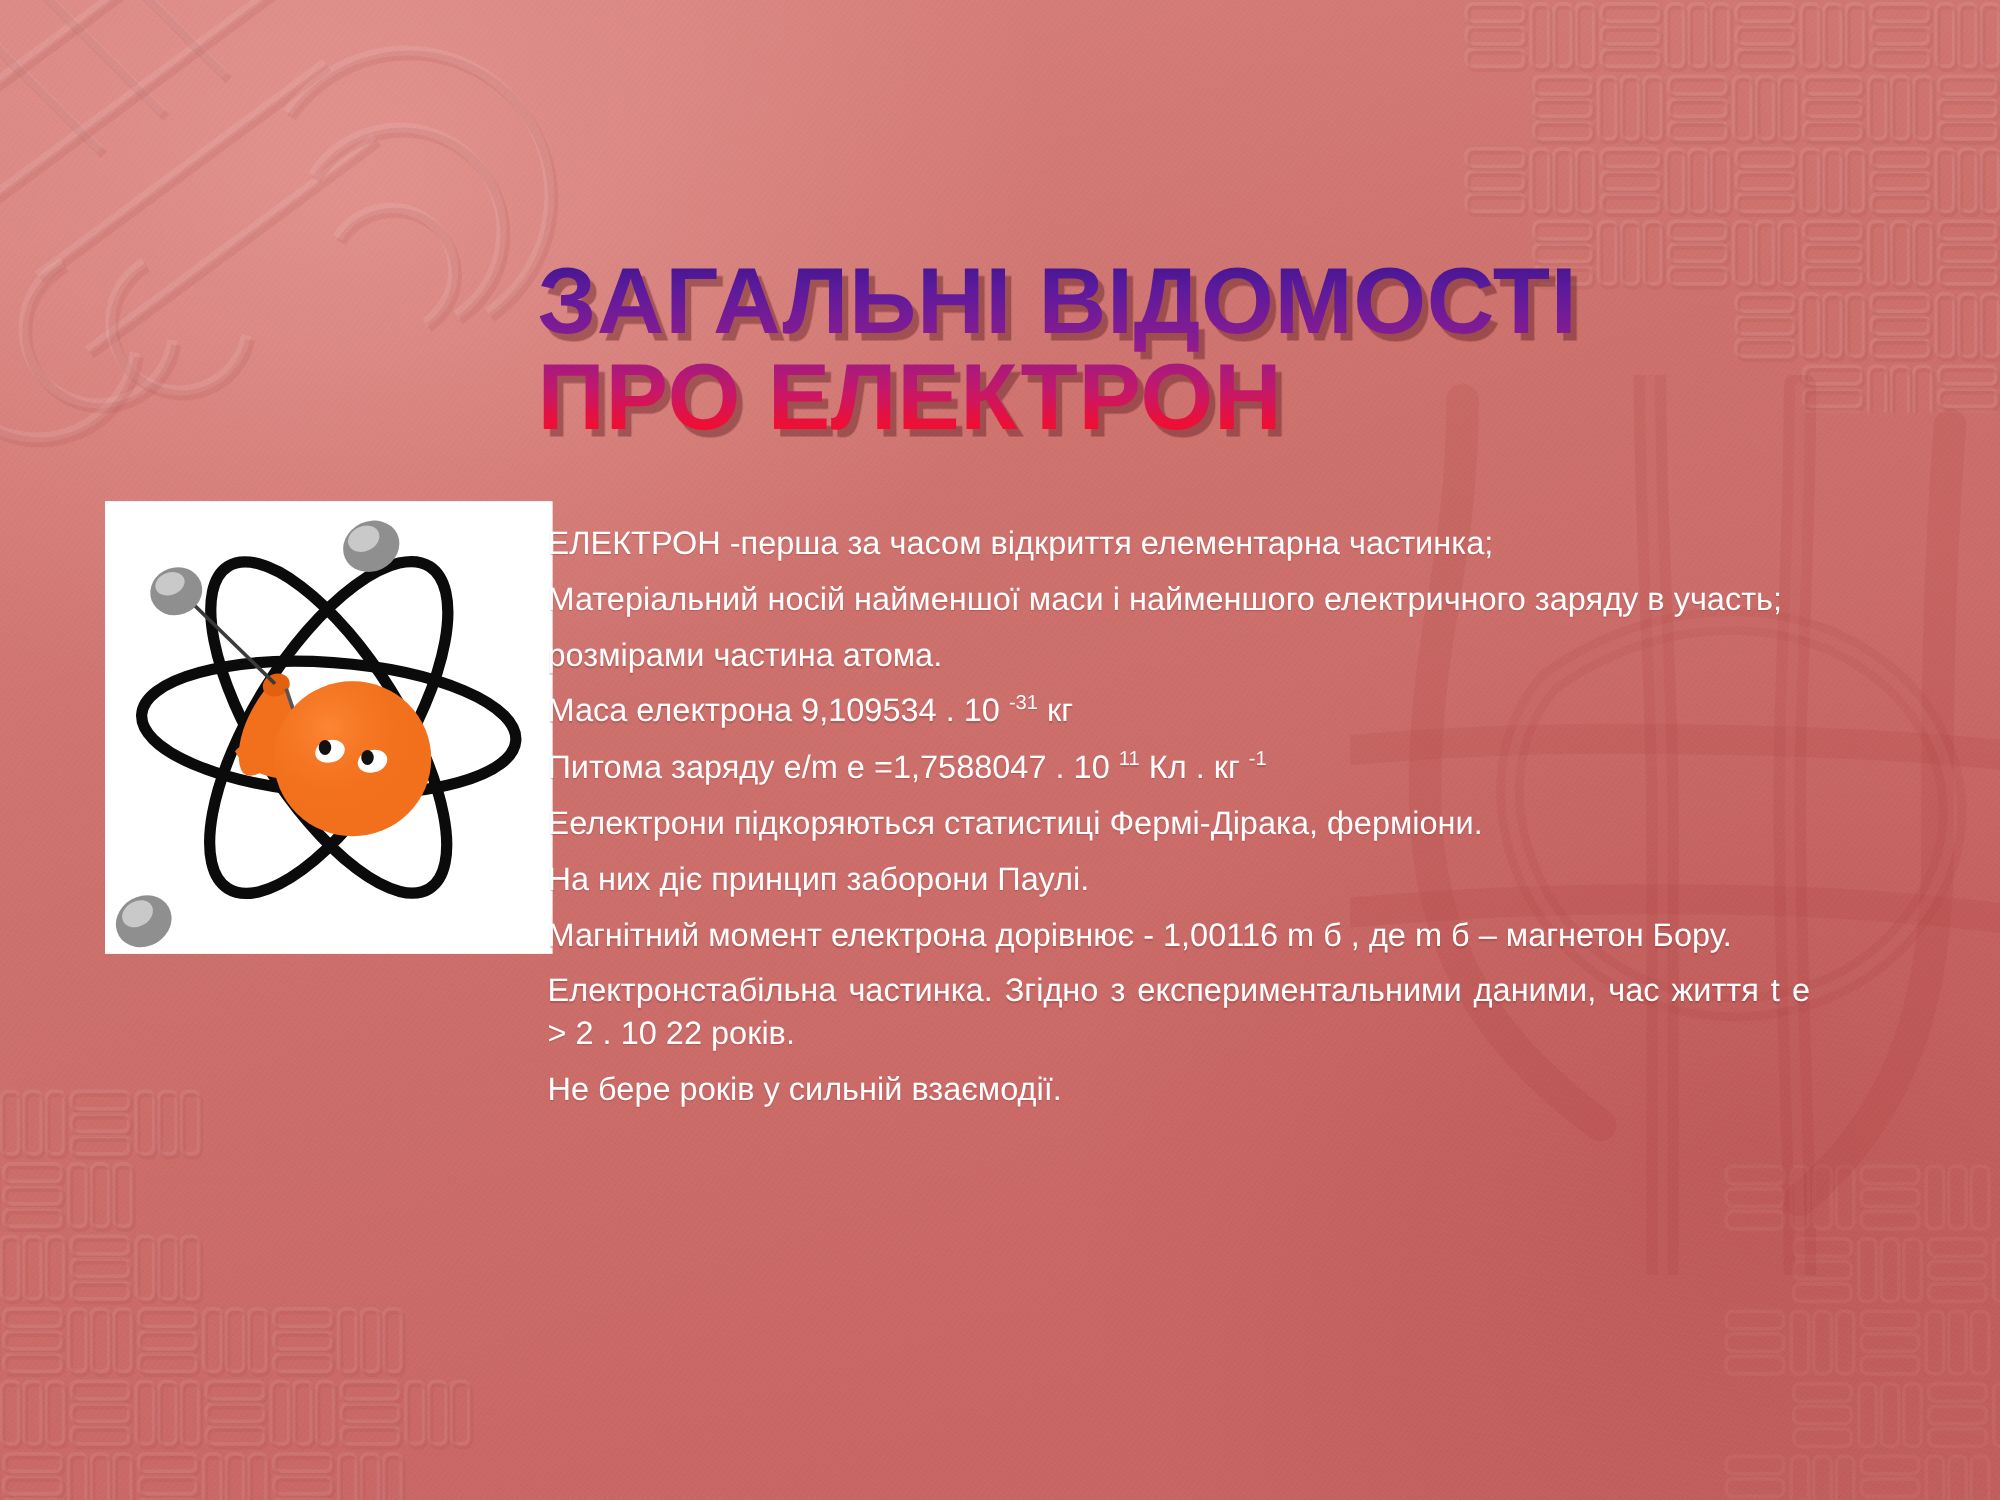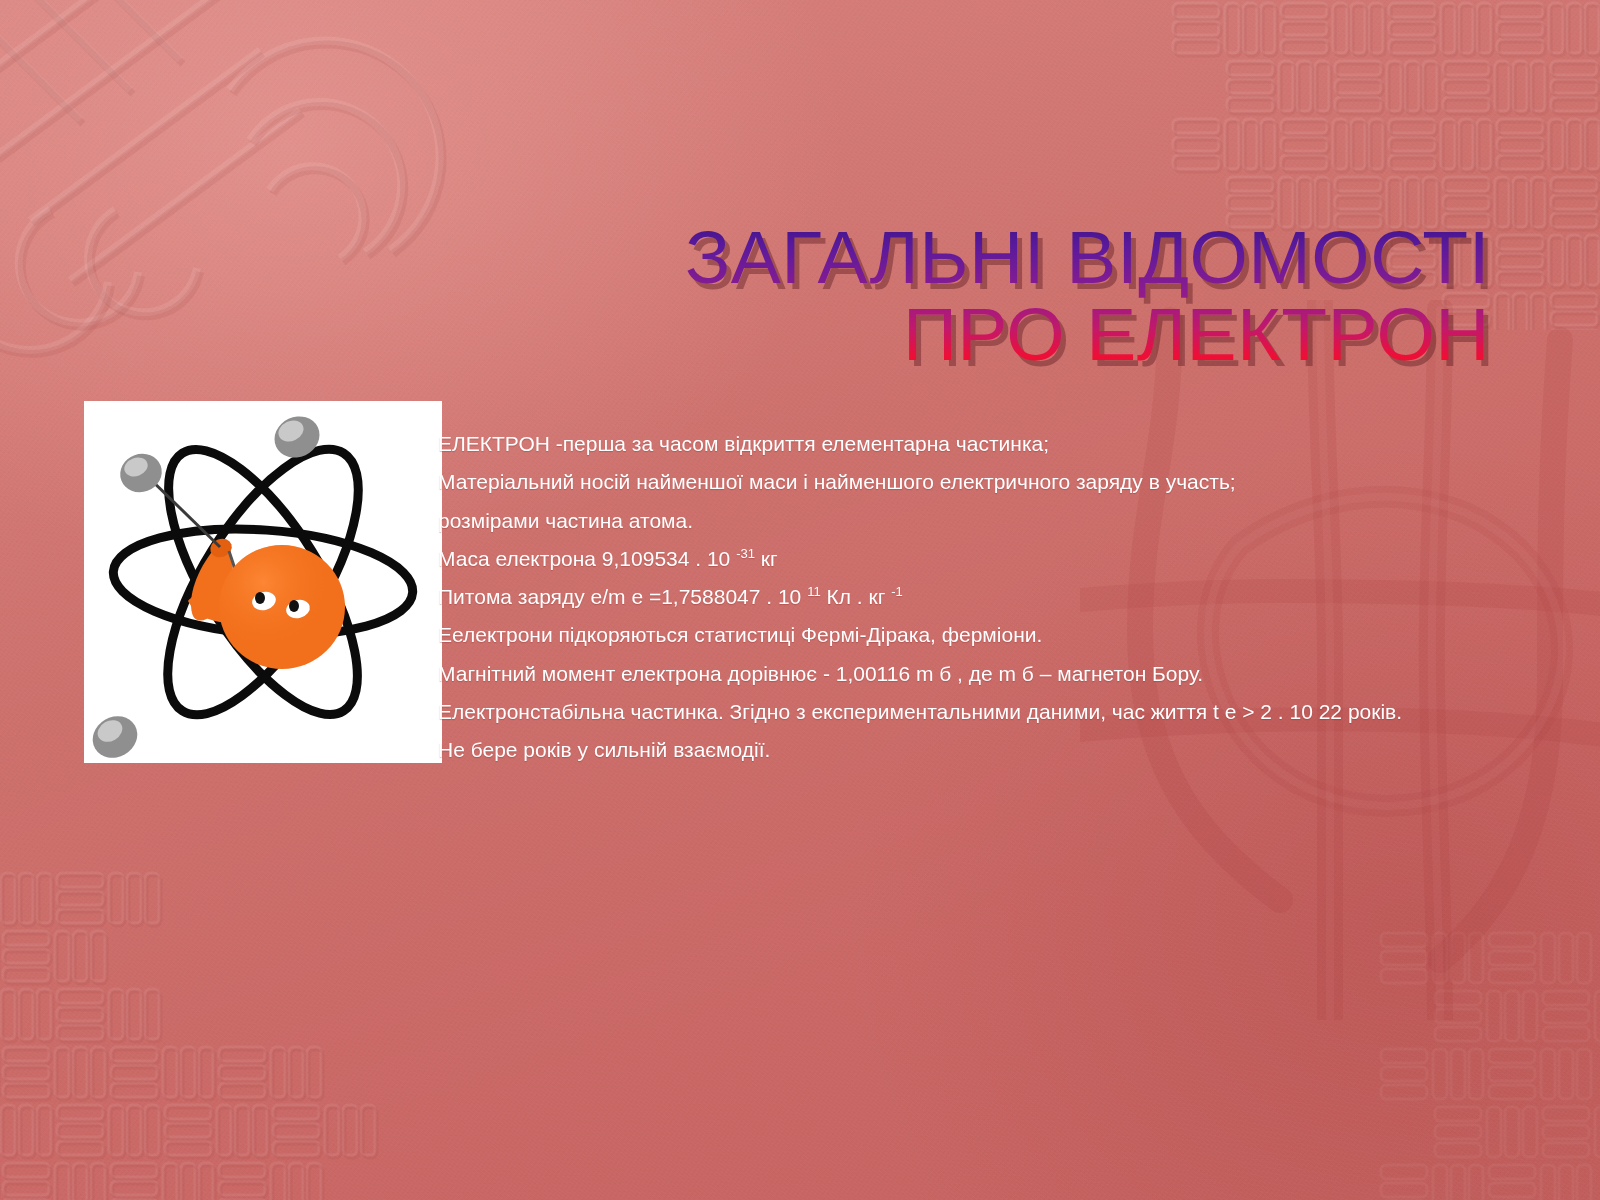--- a/index.html
+++ b/index.html
@@ -87,27 +87,27 @@
     width: 560px;
     height: 720px;
     opacity: .40;
   }
   .knot-right svg { width: 100%; height: 100%; display: block; }
 
   
   .title {
     position: absolute;
     left: 430px;
-    top: 169px;
+    top: 152px;
     width: 1060px;
     font-size: 75px;
-    font-weight: 400;
+    font-weight: 700;
     line-height: 1.02;
     letter-spacing: .5px;
-    text-align: right;
+    text-align: left;
     white-space: pre-line;
     background-image: linear-gradient(to bottom,
         #3d1388 0%,
         #5a1a9c 18%,
         #8a1c90 46%,
         #c4186a 72%,
         #ee0f36 90%,
         #fb0423 100%);
     -webkit-background-clip: text;
     background-clip: text;
@@ -127,24 +127,23 @@
   }
   .atom-figure svg { width: 100%; height: 100%; display: block; }
 
   
   .body-text {
     position: absolute;
     left: 438px;
     top: 418px;
     width: 1010px;
     color: #ffffff;
-    font-size: 21px;
+    font-size: 26px;
     line-height: 1.30;
     text-shadow: 0 1px 1px rgba(120,35,35,0.30);
-    margin-top: 12px;
   }
   .body-text p {
     margin: 0 0 11px 0;
     text-align: justify;
     text-justify: inter-word;
   }
   .body-text p.noj { text-align: left; }
   .body-text sup {
     font-size: 0.62em;
     vertical-align: super;
@@ -385,18 +384,19 @@
     </svg>
   </figure>
 
   <div class="body-text" id="body-text">
       <p class="noj"><span>ЕЛЕКТРОН -перша за часом відкриття елементарна частинка;</span></p>
       <p><span>Матеріальний носій найменшої маси і найменшого електричного заряду в участь;</span></p>
       <p class="noj"><span> розмірами частина атома.</span></p>
       <p class="noj"><span>Маса електрона 9,109534 . 10 </span><sup>-31</sup><span> кг</span></p>
       <p class="noj"><span>Питома заряду e/m e =1,7588047 . 10 </span><sup>11</sup><span> Кл . кг </span><sup>-1</sup></p>
       <p class="noj"><span>Еелектрони підкоряються статистиці Фермі-Дірака, ферміони.</span></p>
+      <p class="noj"><span> На них діє принцип заборони Паулі.</span></p>
       <p><span>Магнітний момент електрона дорівнює - 1,00116 m б , де m б – магнетон Бору.</span></p>
       <p><span>Електронстабільна частинка. Згідно з експериментальними даними, час життя t e &gt; 2 . 10 22 років.</span></p>
       <p class="noj"><span>Не бере років у сильній взаємодії.</span></p>
     </div>
 
 </div>
 
 </body></html>

